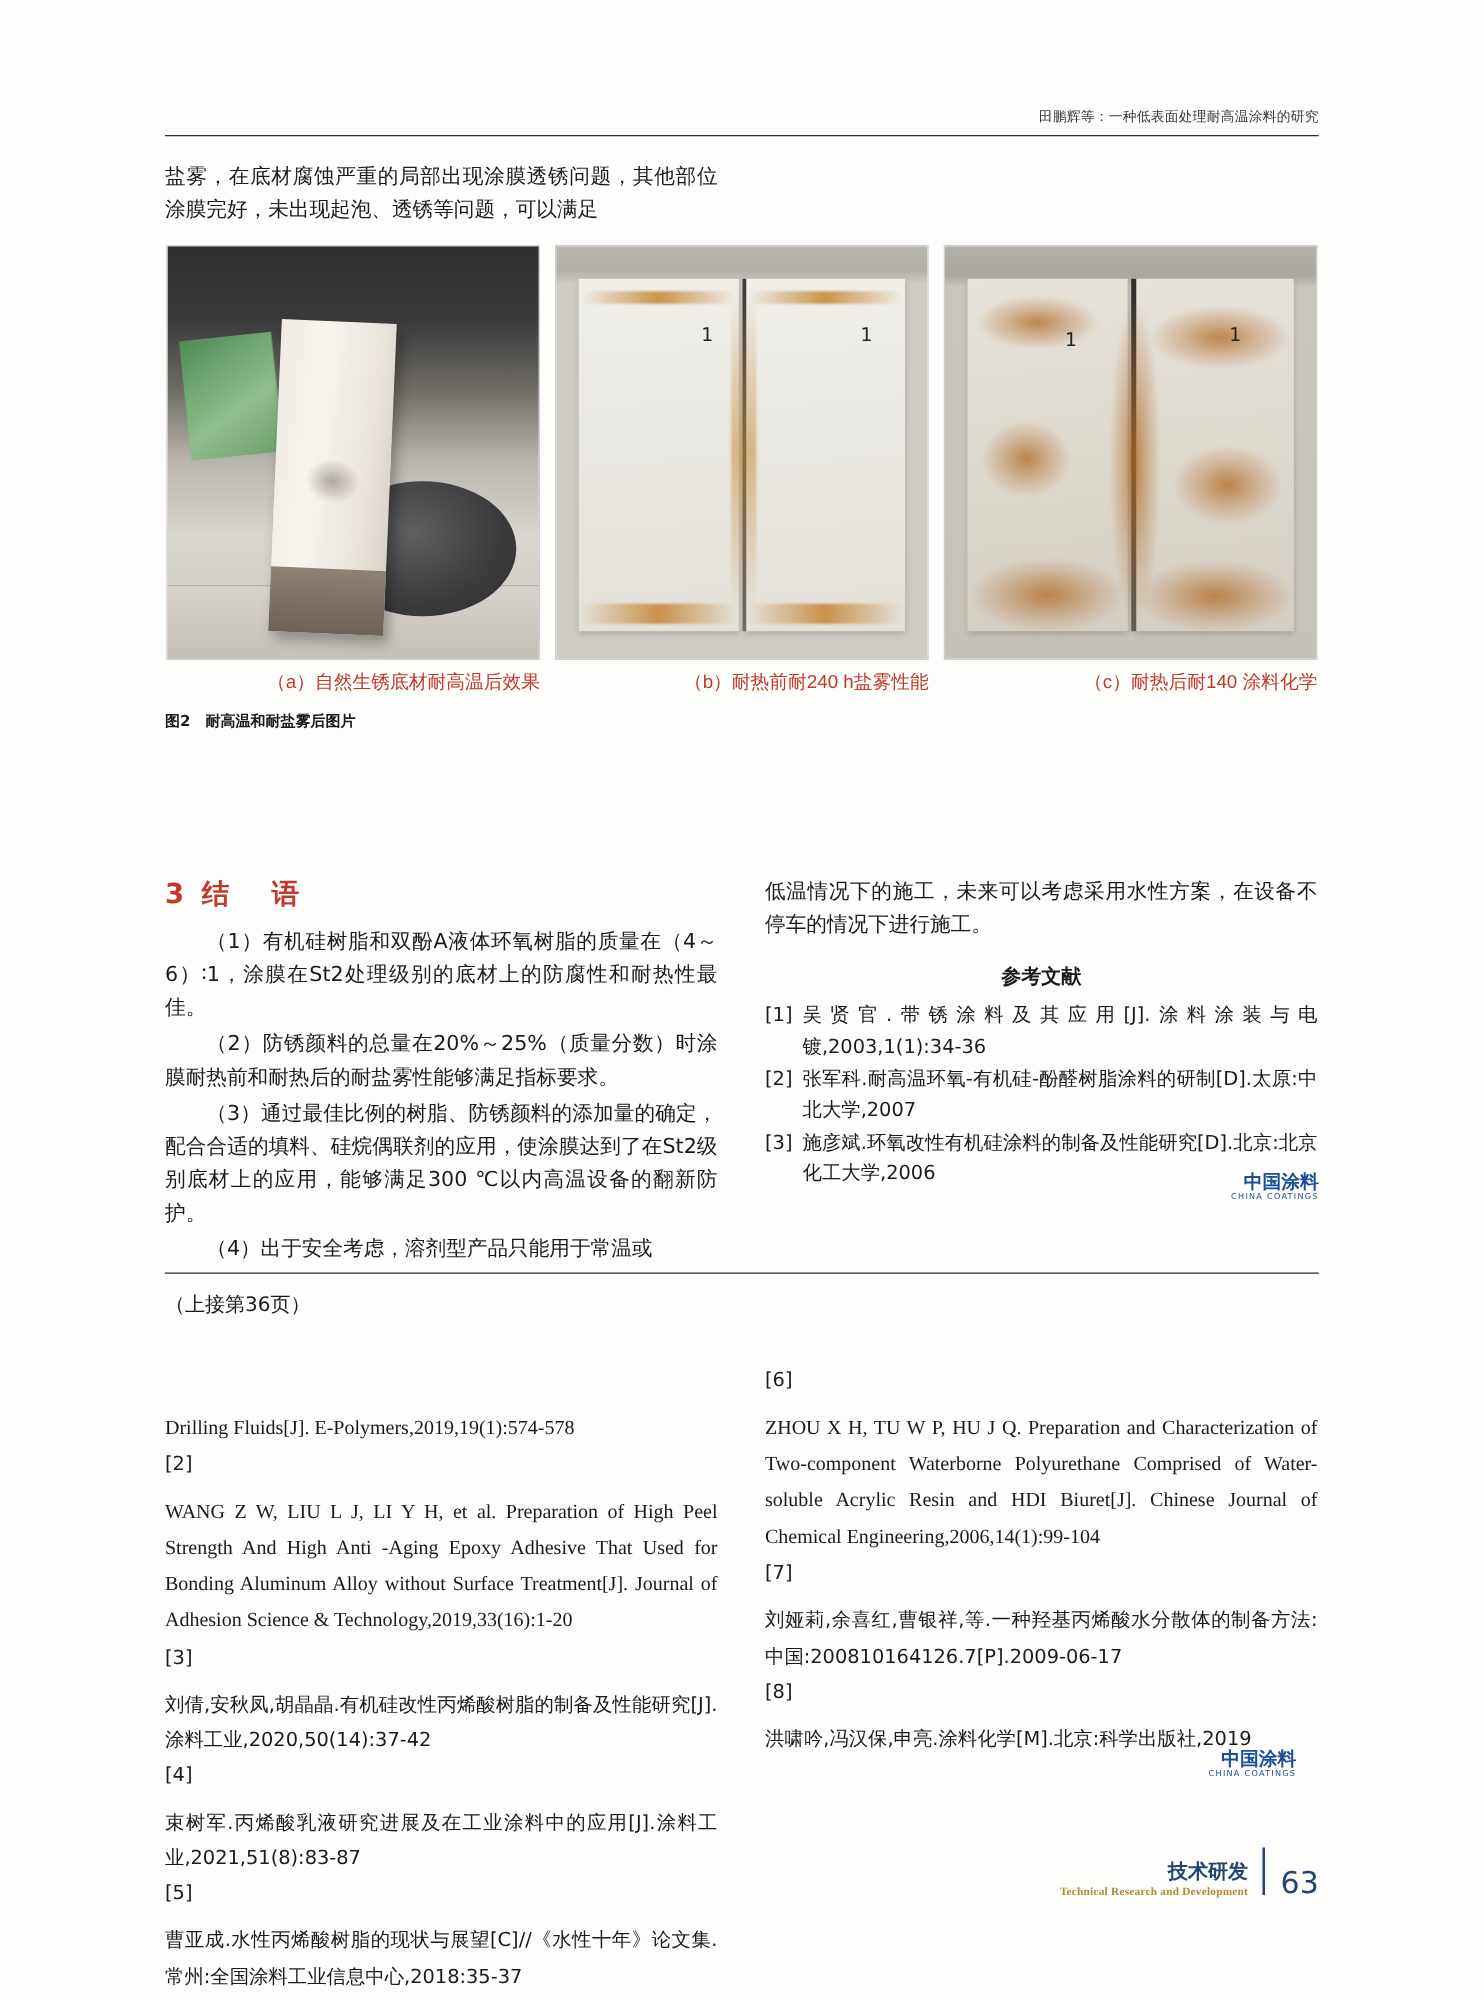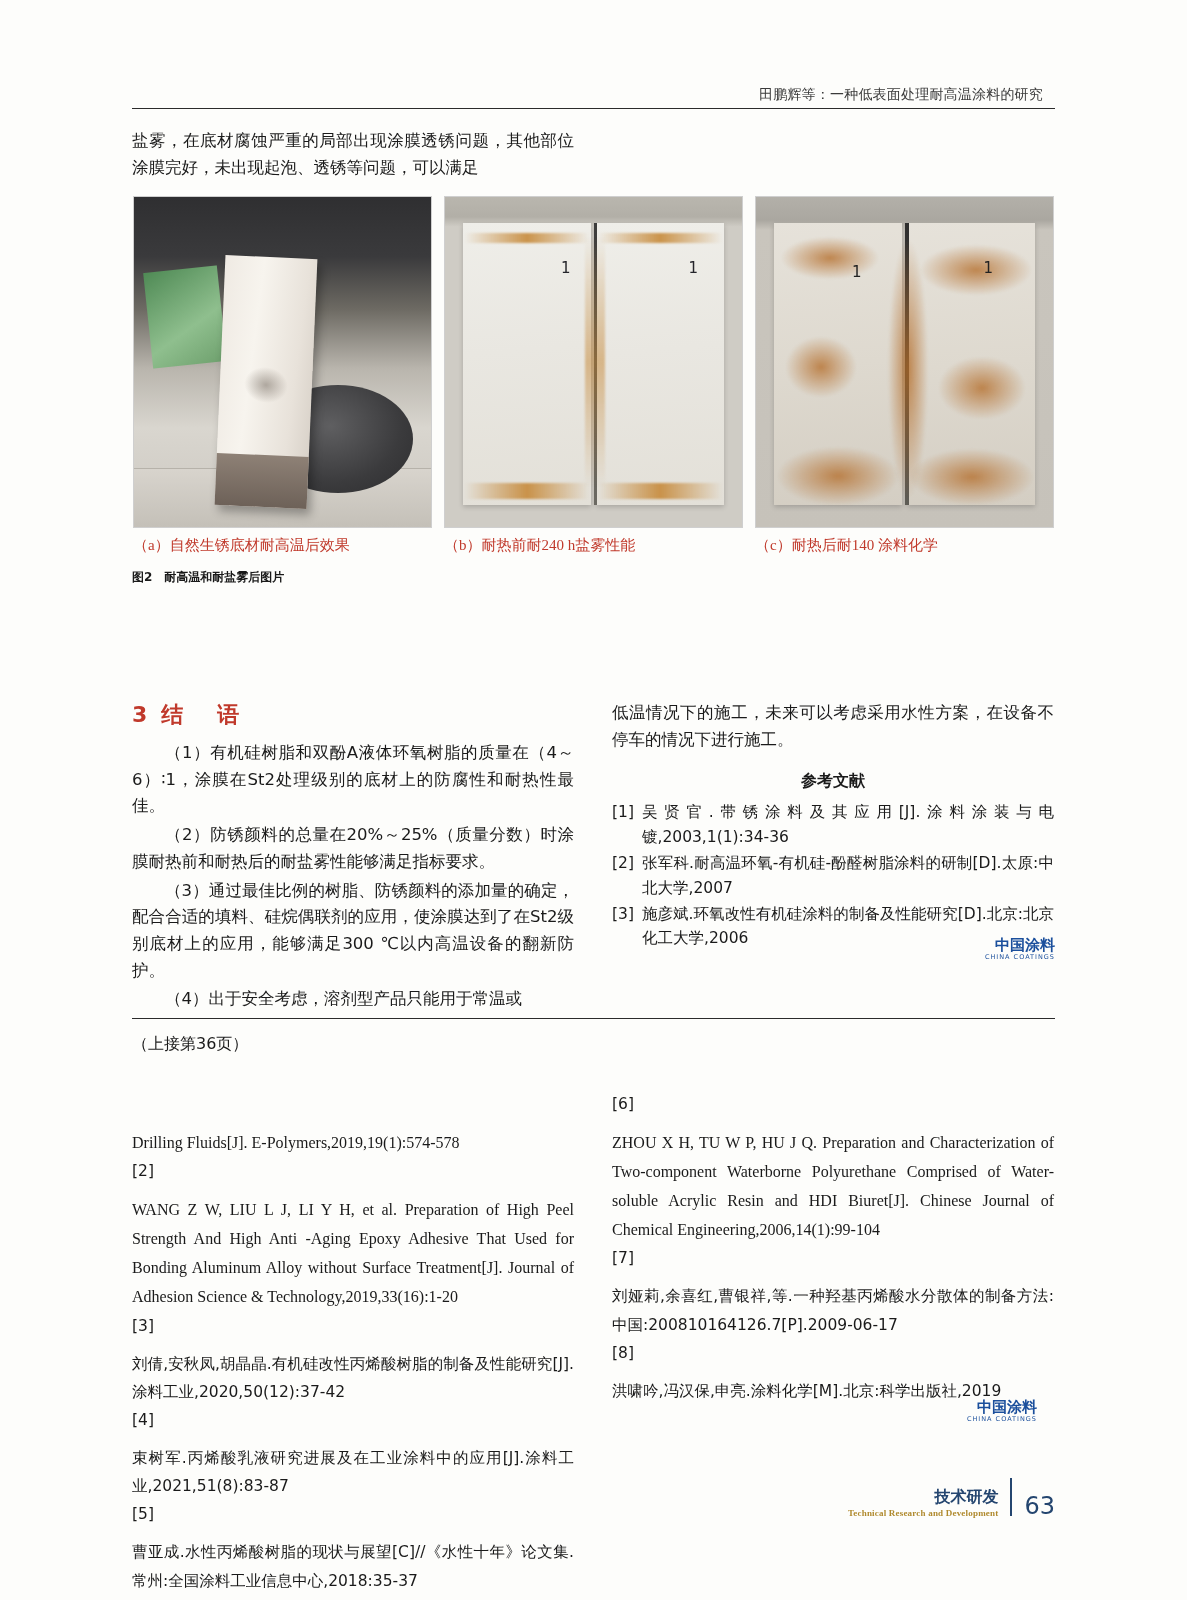--- a/index.html
+++ b/index.html
@@ -15,22 +15,22 @@
     font-family: "Liberation Serif", serif;
     color: #1a1a1a;
     box-sizing: border-box;
     overflow: hidden;
   }
 
   
   .runhead {
     position: absolute;
     top: 86px;
-    right: 144px;
-    font-size: 14px;
+    right: 132px;
+    font-size: 11px;
     color: #3a3a3a;
     letter-spacing: 0.2px;
     font-family: "DejaVu Sans", sans-serif;
   }
   .runhead-rule {
     position: absolute;
     top: 108px;
     left: 132px;
     right: 132px;
     height: 1px;
@@ -153,24 +153,24 @@
   }
   .pc .blob {
     position:absolute; border-radius:50%;
     background: radial-gradient(ellipse, rgba(178,104,34,.75), rgba(178,104,34,0) 72%);
     filter: blur(1.2px);
   }
   .pc .num { position:absolute; font-family:"DejaVu Sans",sans-serif; color:#222; font-size:15px; }
 
   .fig-subcap {
     margin-top: 8px;
-    text-align: left;
+    text-align: right;
     font-size: 15px;
     color: #c0392b;
-    font-family: Liberation Serif, serif;
+    font-family: Liberation Sans, sans-serif;
   }
   .fig-cap-cn {
     margin-top: 14px;
     text-align: left;
     font-size: 12px;
     font-weight: bold;
     font-family: "DejaVu Sans", sans-serif;
   }
   .fig-cap-en {
     margin-top: 6px;
@@ -409,21 +409,21 @@
       <div class="ref2 en">
         <span class="tag"></span>
         <span class="txt">Drilling Fluids[J]. E-Polymers,2019,19(1):574-578</span>
       </div>
       <div class="ref2 en">
         <span class="tag">[2]</span>
         <span class="txt">WANG Z W, LIU L J, LI Y H, et al. Preparation of High Peel Strength And High Anti -Aging Epoxy Adhesive That Used for Bonding Aluminum Alloy without Surface Treatment[J]. Journal of Adhesion Science &amp; Technology,2019,33(16):1-20</span>
       </div>
       <div class="ref2">
         <span class="tag">[3]</span>
-        <span class="txt">刘倩,安秋凤,胡晶晶.有机硅改性丙烯酸树脂的制备及性能研究[J].涂料工业,2020,50(12):37-42</span>
+        <span class="txt">刘倩,安秋凤,胡晶晶.有机硅改性丙烯酸树脂的制备及性能研究[J].涂料工业,2020,50(14):37-42</span>
       </div>
       <div class="ref2">
         <span class="tag">[4]</span>
         <span class="txt">束树军.丙烯酸乳液研究进展及在工业涂料中的应用[J].涂料工业,2021,51(8):83-87</span>
       </div>
       <div class="ref2">
         <span class="tag">[5]</span>
         <span class="txt">曹亚成.水性丙烯酸树脂的现状与展望[C]//《水性十年》论文集.常州:全国涂料工业信息中心,2018:35-37</span>
       </div>
     </div>

